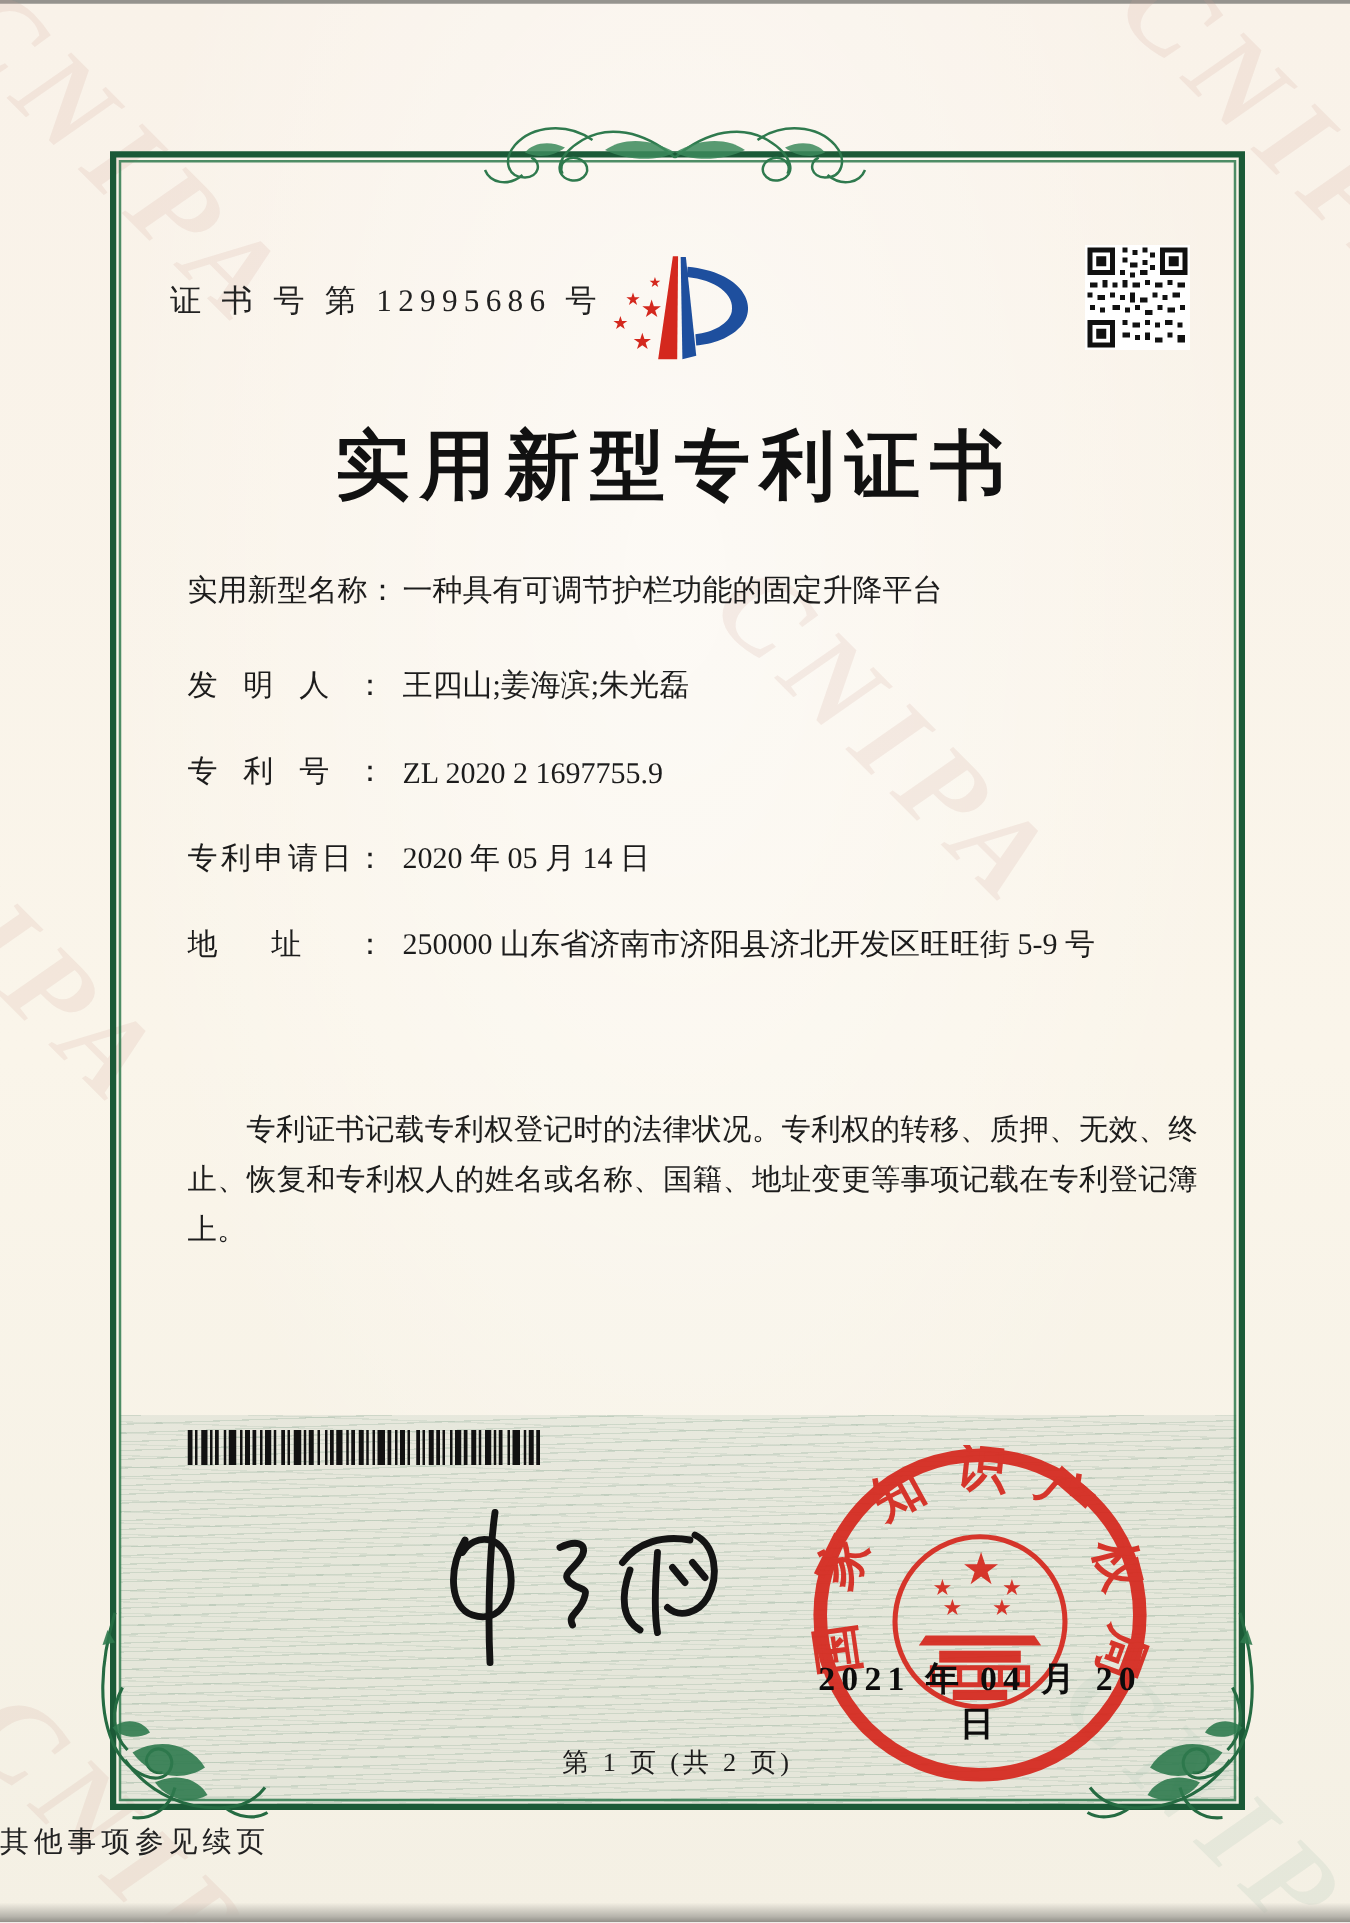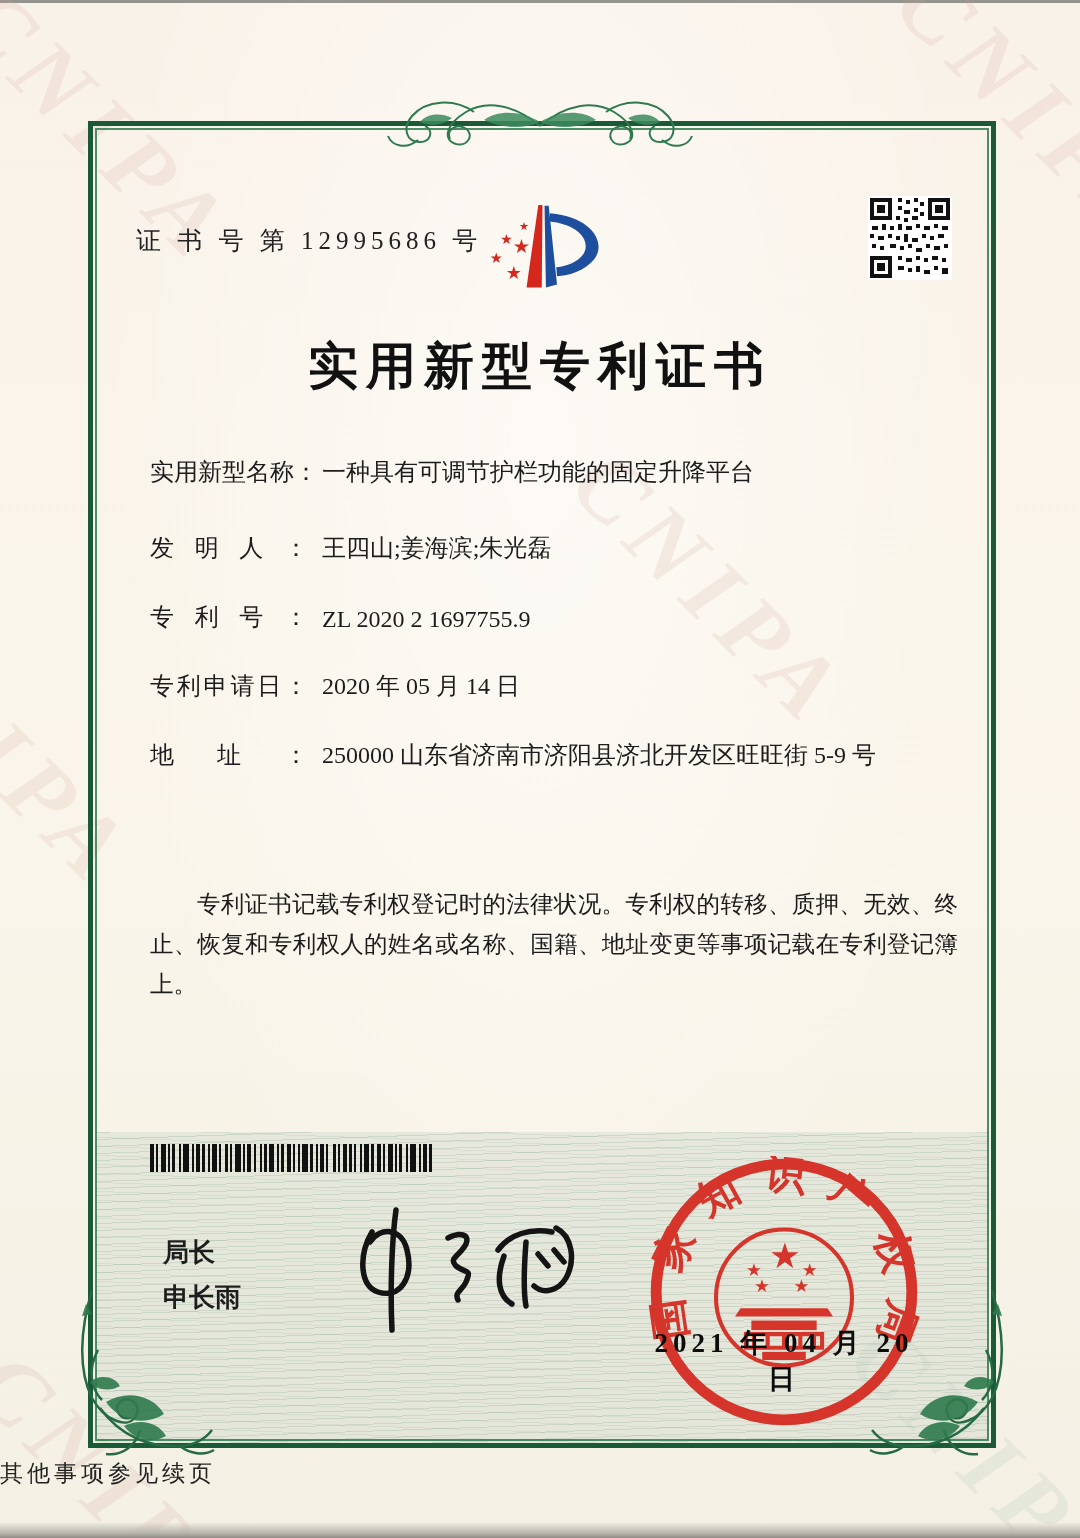--- a/index.html
+++ b/index.html
@@ -24,21 +24,21 @@
   .frame{position:absolute; left:88px; top:121px; width:908px; height:1327px;
          border:5px solid #1b5a37; box-sizing:border-box;}
   .frame-inner{position:absolute; left:2px; top:2px; right:2px; bottom:2px;
          border:2px solid #2f7a4e; opacity:.85;}
   .ornament{position:absolute; pointer-events:none;}
   
   .cert-no{position:absolute; left:136px; top:190px; font-size:25px; letter-spacing:5px; color:#222;margin-top:34px;}
   .logo{position:absolute; left:458px; top:183px; width:180px; height:116px;}
   .qr{position:absolute; left:868px; top:196px; width:84px; height:84px;}
   .title{position:absolute; left:0; top:333px; width:100%; text-align:center;
-         font-size:50px; font-weight:bold; letter-spacing:8px; color:#111;}
+         font-size:60px; font-weight:bold; letter-spacing:8px; color:#111;}
   
   .fields{position:absolute; left:150px; top:456px; width:810px; font-size:24px;}
   .frow{margin-bottom:37px; white-space:nowrap;}
   .frow.first{margin-bottom:44px;}
   .f-label{display:inline-block; width:158px; text-align:justify; text-align-last:justify; vertical-align:bottom;}
   .f-value{margin-left:8px;}
   .grant .f-label2{display:inline-block; width:142px; text-align:justify; text-align-last:justify; vertical-align:bottom;}
   .grant .second{margin-left:66px;}
   
   .legal{position:absolute; left:150px; top:884px; width:808px; font-size:23.5px; line-height:40px; text-align:justify;}
@@ -241,24 +241,20 @@
   </div>
 
   <div class="legal">
     <p>专利证书记载专利权登记时的法律状况。专利权的转移、质押、无效、终止、恢复和专利权人的姓名或名称、国籍、地址变更等事项记载在专利登记簿上。</p>
   </div>
 
   <svg class="barcode" viewBox="0 0 285 28" preserveAspectRatio="none">
     <line x1="0" y1="14" x2="285" y2="14" stroke="#111" stroke-width="28" stroke-dasharray="4 2 2 3 5 2 2 2 3 4 2 2 6 3 2 2 4 2 3 3 2 2 5 2 2 4 3 2 2 3 6 2 2 2 4 3 2 4 2 2 3 2 5 3 2 2 3 3 4 2 2 3 2 2 6 2 3 3 2 2 4 2 2 5 3 2 2 3 4 2 3 2 2 4 2 2 5 2 3 3"></line>
   </svg>
 
-  <div class="sig-block">
-    <div>局长</div>
-    <div>申长雨</div>
-  </div>
 
   <svg class="signature" viewBox="0 0 270 150">
     <g stroke="#141414" stroke-width="5.5" fill="none" stroke-linecap="round" stroke-linejoin="round">
       <path d="M76,12 C72,40 70,90 72,132"></path>
       <path d="M52,34 C38,58 40,88 58,94 C80,101 94,80 87,52 C82,30 60,28 50,44"></path>
       <path d="M128,40 C140,34 150,36 146,46 C140,58 128,60 136,68 C146,76 152,70 146,84 C142,93 134,94 138,102"></path>
       <path d="M178,52 C190,36 210,30 232,34"></path>
       <path d="M236,30 C252,38 256,62 246,80 C239,92 224,97 214,88"></path>
       <path d="M206,44 C204,70 203,92 206,108"></path>
       <path d="M218,56 l10,12"></path>
@@ -288,17 +284,18 @@
         </g>
         <path d="M68,112 h64 l4,6 h-72 Z" stroke="none"></path>
         <rect x="76" y="121" width="48" height="7" stroke="none"></rect>
         <path d="M72,131 h56 v10 h-56 Z M78,131 v10 M88,131 v10 M100,131 v10 M112,131 v10 M122,131 v10" fill="none" stroke-width="3"></path>
         <rect x="84" y="144" width="32" height="6" stroke="none"></rect>
       </g>
     </g>
   </svg>
   <div class="seal-date">2021 年 04 月 20 日</div>
 
+  <div class="page-no">第 1 页 (共 2 页)</div>
 
   <div class="footer-note">其他事项参见续页</div>
 
   <div class="bottom-edge"></div>
 </div>
 
 </body></html>

